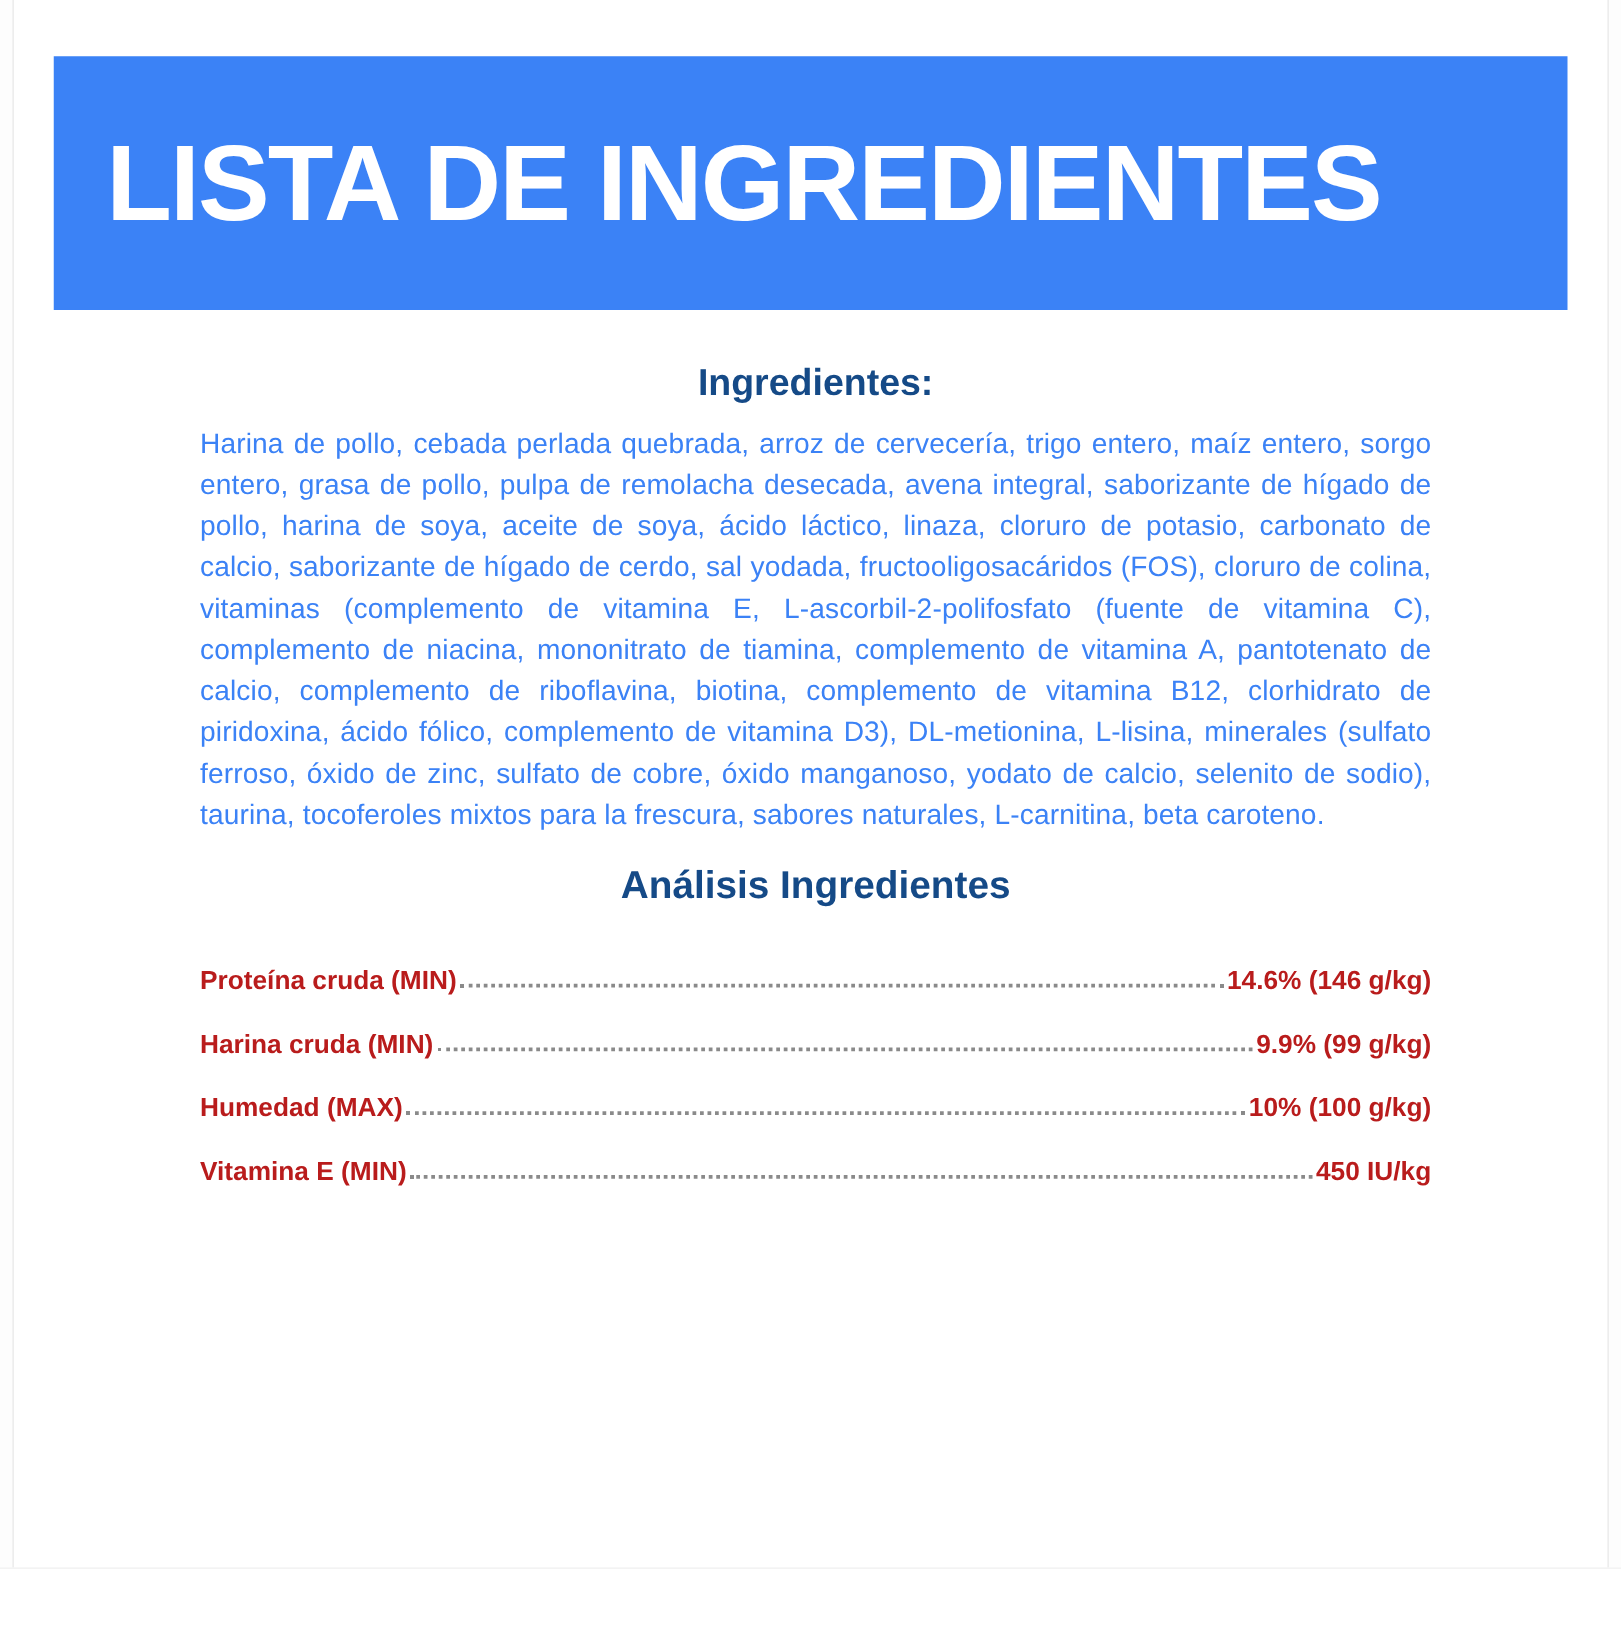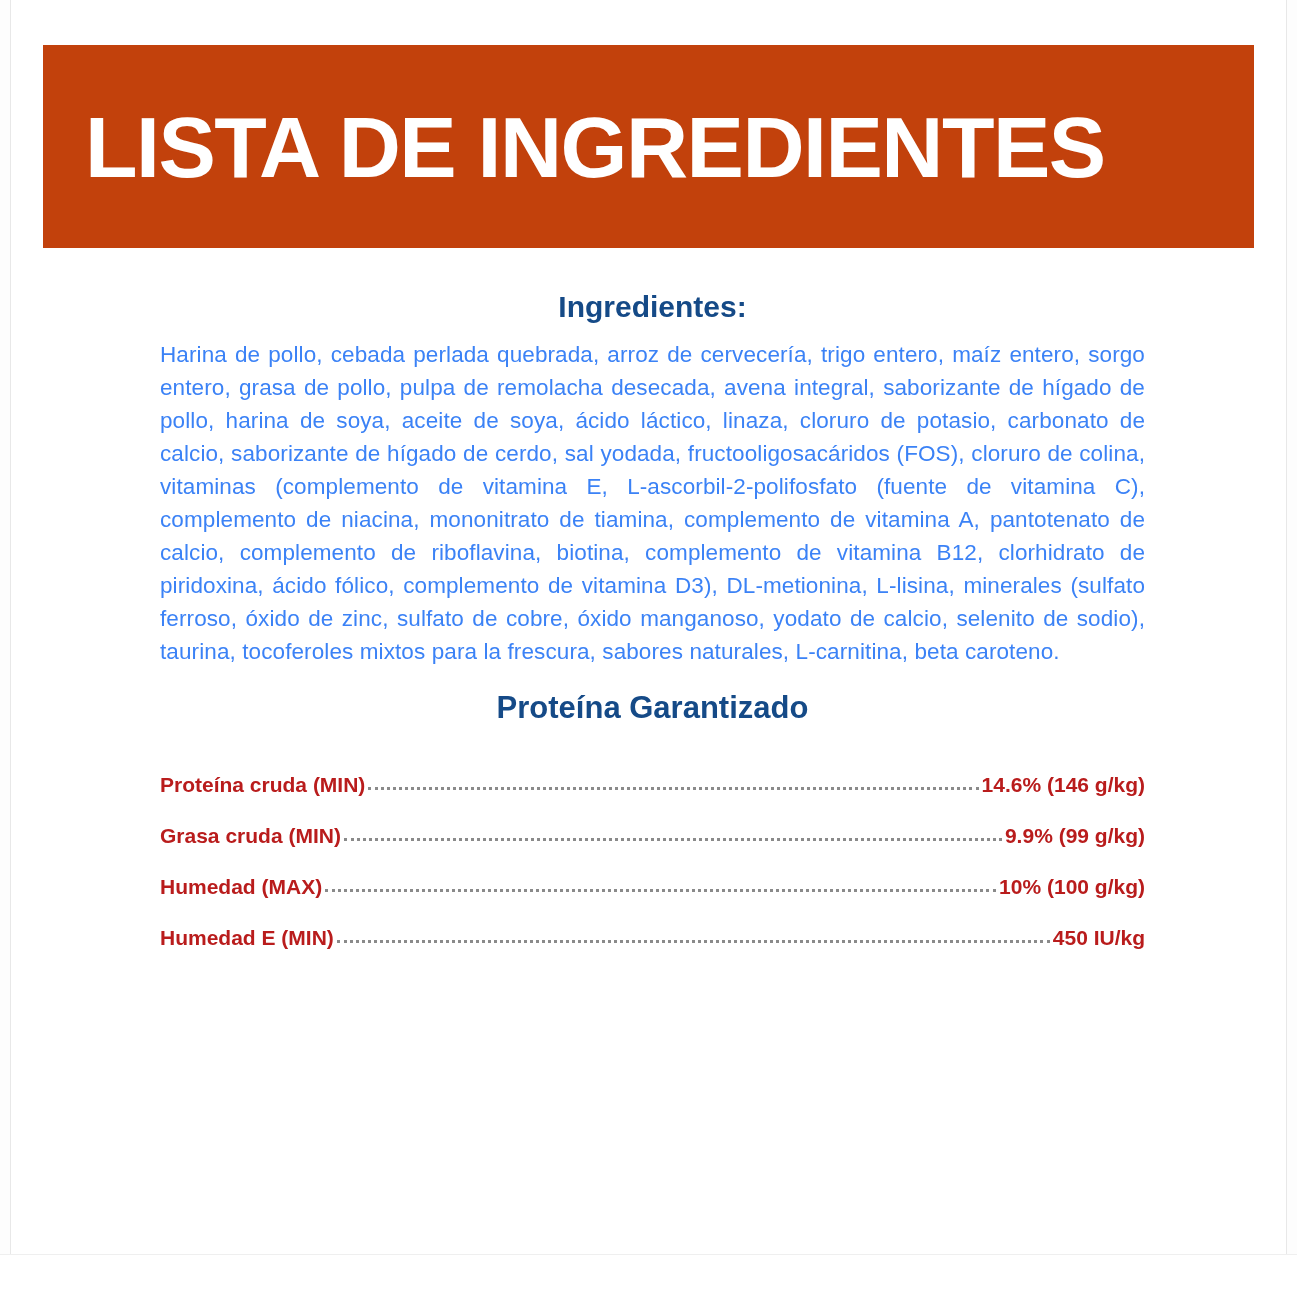--- a/index.html
+++ b/index.html
@@ -36,21 +36,21 @@
     position: absolute; left: 0; bottom: 0; width: 1297px; height: 46px;
     background: #ffffff; border-top: 1px solid #efefef;
   }
 
   .title-banner {
     position: absolute;
     left: 43px;
     top: 45px;
     width: 1211px;
     height: 203px;
-    background: #c2410c;
+    background: #3b82f6;
     display: flex;
     align-items: center;
     box-sizing: border-box;
     padding-left: 42px;
   }
   .title-banner .title {
     color: #ffffff;
     font-weight: bold;
     font-size: 86px;
     letter-spacing: -1.5px;
@@ -126,45 +126,45 @@
   <div class="title-banner">
     <div class="title">LISTA DE INGREDIENTES</div>
   </div>
 
   <div class="content">
 
     <h2 class="section-heading">Ingredientes:</h2>
 
     <div class="ingredients-body">Harina de pollo, cebada perlada quebrada, arroz de cervecería, trigo entero, maíz entero, sorgo entero, grasa de pollo, pulpa de remolacha desecada, avena integral, saborizante de hígado de pollo, harina de soya, aceite de soya, ácido láctico, linaza, cloruro de potasio, carbonato de calcio, saborizante de hígado de cerdo, sal yodada, fructooligosacáridos (FOS), cloruro de colina, vitaminas (complemento de vitamina E, L-ascorbil-2-polifosfato (fuente de vitamina C), complemento de niacina, mononitrato de tiamina, complemento de vitamina A, pantotenato de calcio, complemento de riboflavina, biotina, complemento de vitamina B12, clorhidrato de piridoxina, ácido fólico, complemento de vitamina D3), DL-metionina, L-lisina, minerales (sulfato ferroso, óxido de zinc, sulfato de cobre, óxido manganoso, yodato de calcio, selenito de sodio), taurina, tocoferoles mixtos para la frescura, sabores naturales, L-carnitina, beta caroteno.</div>
 
-    <h2 class="section-heading second">Proteína Garantizado</h2>
+    <h2 class="section-heading second">Análisis Ingredientes</h2>
 
     <div class="analysis">
 
       <div class="row">
         <span class="label">Proteína cruda (MIN)</span>
         <span class="dots"></span>
         <span class="value">14.6% (146 g/kg)</span>
       </div>
 
       <div class="row">
-        <span class="label">Grasa cruda (MIN)</span>
+        <span class="label">Harina cruda (MIN)</span>
         <span class="dots"></span>
         <span class="value">9.9% (99 g/kg)</span>
       </div>
 
 
       <div class="row">
         <span class="label">Humedad (MAX)</span>
         <span class="dots"></span>
         <span class="value">10% (100 g/kg)</span>
       </div>
 
       <div class="row">
-        <span class="label">Humedad E (MIN)</span>
+        <span class="label">Vitamina E (MIN)</span>
         <span class="dots"></span>
         <span class="value">450 IU/kg</span>
       </div>
 
 
     </div>
 
   </div>
 </div>
 

